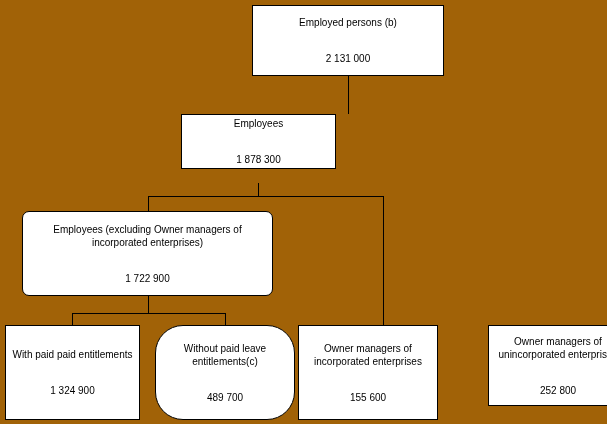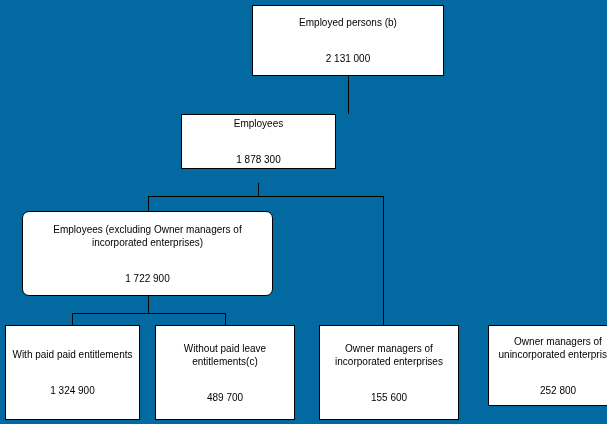--- a/index.html
+++ b/index.html
@@ -5,21 +5,21 @@
 <style>
   html, body {
     margin: 0;
     padding: 0;
     background: #ffffff;
   }
   #canvas {
     position: relative;
     width: 607px;
     height: 424px;
-    background: #0369a1;
+    background: #a16207;
     font-family: "Liberation Sans", sans-serif;
     color: #000000;
     overflow: hidden;
   }
   .node {
     position: absolute;
     box-sizing: border-box;
     border: 1px solid #000000;
     background: #ffffff;
     display: flex;
@@ -50,22 +50,22 @@
     position: absolute;
     width: 0;
     border-left: 1px solid #000000;
   }
 
   
   #node-root        { left: 252px; top: 5px;   width: 192px; height: 71px; }
   #node-employees   { left: 181px; top: 114px; width: 155px; height: 55px; }
   #node-excl        { left: 22px;  top: 211px; width: 251px; height: 85px; border-radius: 7px; }
   #node-withpaid    { left: 5px;   top: 325px; width: 135px; height: 95px; }
-  #node-withoutpaid { left: 155px; top: 325px; width: 140px; height: 95px; }
-  #node-ownerinc    { left: 319px; top: 325px; width: 140px; height: 95px; }
+  #node-withoutpaid { left: 155px; top: 325px; width: 140px; height: 95px; border-radius: 28px; }
+  #node-ownerinc    { left: 298px; top: 325px; width: 140px; height: 95px; }
   #node-owneruninc  { left: 488px; top: 325px; width: 140px; height: 81px; }
 
   
   
   #c-root-drop      { left: 348px; top: 76px;  height: 38px; }
   
   #c-emp-drop       { left: 258px; top: 183px; height: 13px; }
   #c-emp-bar        { left: 148px; top: 196px; width: 236px; }
   #c-emp-left-drop  { left: 148px; top: 196px; height: 15px; }
   #c-emp-right-drop { left: 383px; top: 196px; height: 129px; }

